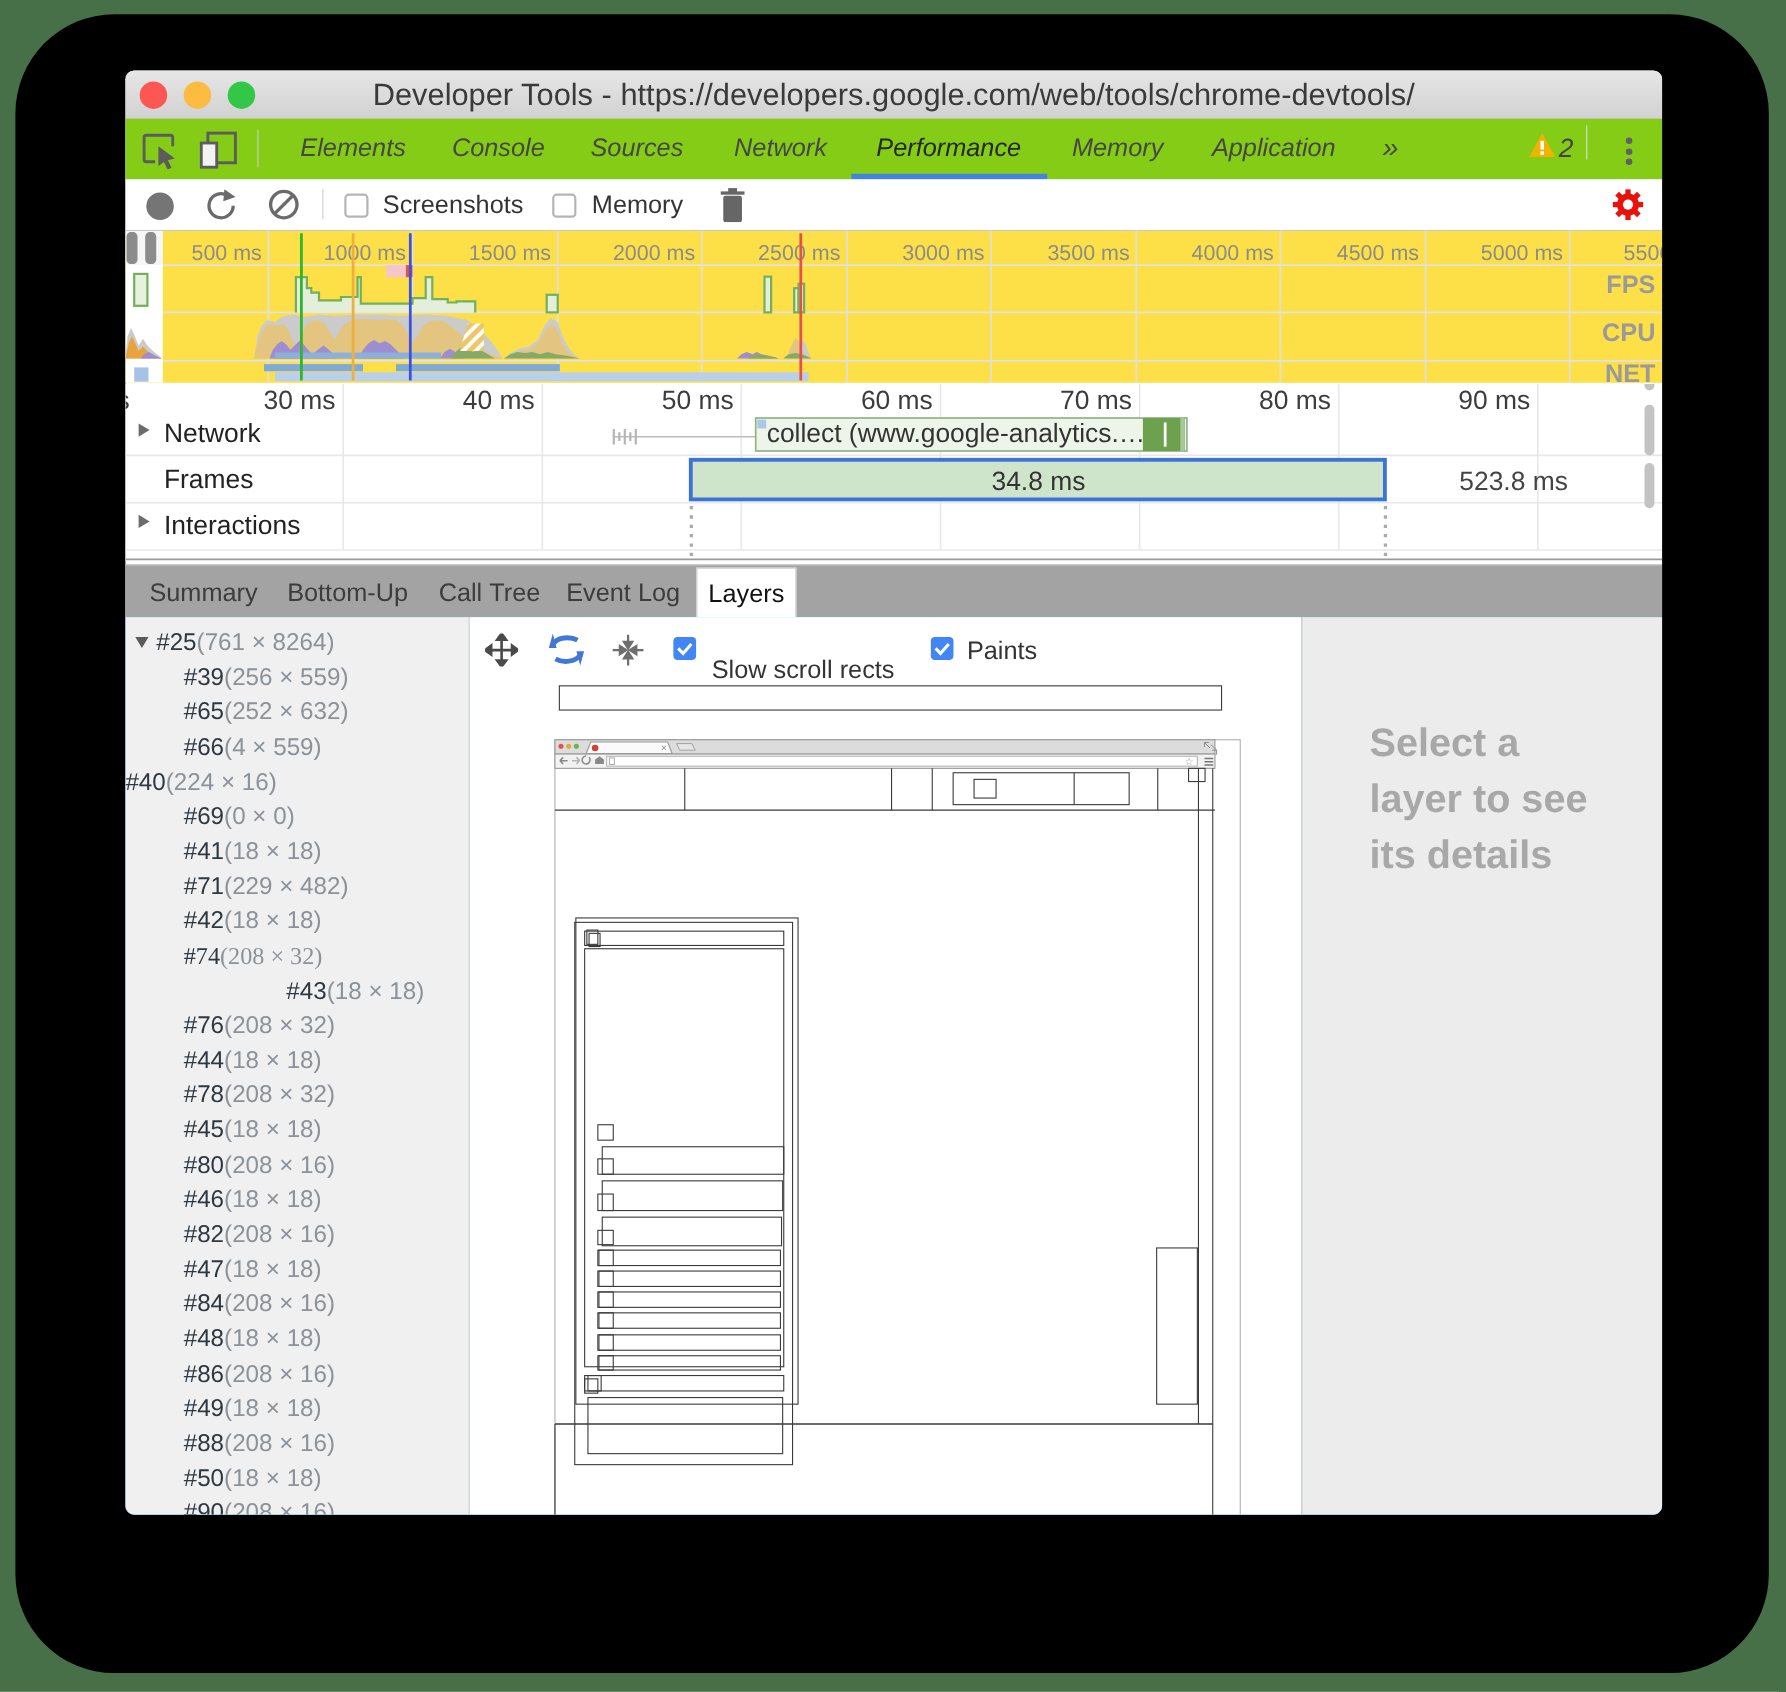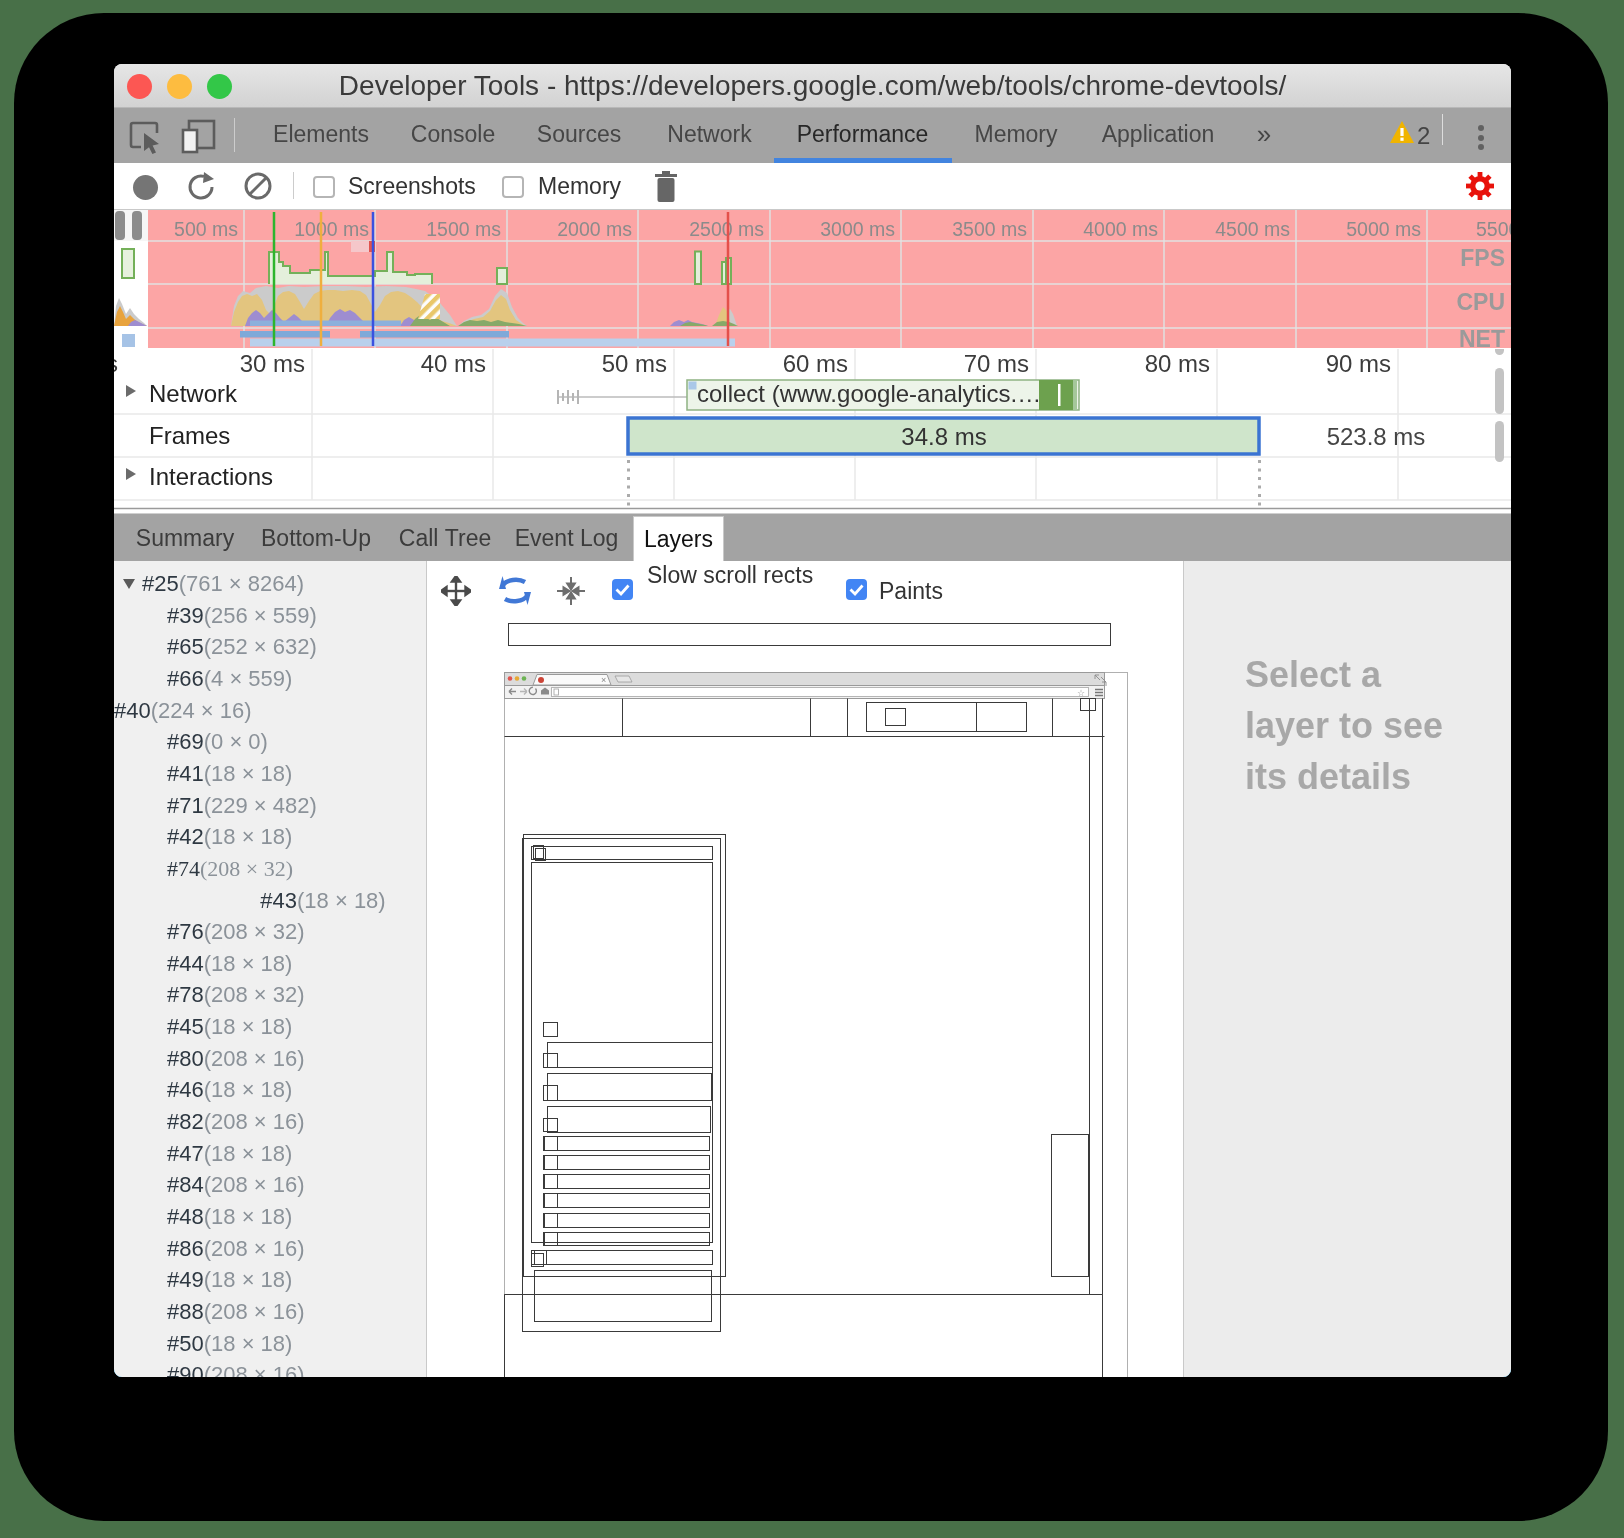--- a/index.html
+++ b/index.html
@@ -10,30 +10,30 @@
           background:#000;border-radius:90px;}
   #win{position:absolute;left:114px;top:64px;width:1397px;height:1313px;
        background:#fff;border-radius:8px;overflow:hidden;}
   
   #titlebar{position:absolute;left:0;top:0;width:100%;height:43px;
     background:linear-gradient(#e6e6e6,#d2d2d2);border-bottom:1px solid #b8b8b8;}
   .tl{position:absolute;top:9.5px;width:25px;height:25px;border-radius:50%;}
   #title{position:absolute;top:0;left:0;width:100%;height:43px;line-height:43px;
     text-align:center;font-size:28px;color:#3a3a3a;}
   
-  #tabbar{position:absolute;left:0;top:44px;width:100%;height:57px;background:#a3a3a3;}
+  #tabbar{position:absolute;left:0;top:44px;width:100%;height:57px;background:#84cc16;font-style:italic;}
   #tabbar .tbline{position:absolute;left:0;bottom:0;width:100%;height:2px;background:#ccc;}
   .tab{position:absolute;top:0;height:53px;line-height:53px;font-size:23px;color:#464646;text-align:center;}
   #perfunder{position:absolute;left:660px;top:50px;width:178px;height:5px;background:#4284df;}
   
   #controls{position:absolute;left:0;top:99px;width:100%;height:46px;background:#fff;border-bottom:1px solid #c9c9c9;}
   .cklabel{position:absolute;top:0;height:46px;line-height:46px;font-size:23px;color:#333;}
   .checkbox{position:absolute;width:22px;height:22px;background:#fff;border:2px solid #b5b5b5;border-radius:4px;box-sizing:border-box;}
   
-  #overview{position:absolute;left:0;top:146px;width:100%;height:138px;background:#fca5a5;}
+  #overview{position:absolute;left:0;top:146px;width:100%;height:138px;background:#fde047;}
   
   #flame{position:absolute;left:0;top:285px;width:100%;height:161px;background:#fff;}
   
   #btabs{position:absolute;left:0;top:449px;width:100%;height:48px;background:#a3a3a3;border-top:1px solid #cfcfcf;box-sizing:border-box;}
   .btab{position:absolute;top:0;height:48px;line-height:48px;font-size:23px;color:#3c3c3c;text-align:center;}
   #layersTab{position:absolute;left:519px;top:2px;width:89px;height:46px;background:#fff;
     border:1px solid #c9c9c9;border-bottom:none;line-height:44px;text-align:center;font-size:23px;color:#111;}
   
   #layers{position:absolute;left:0;top:497px;width:100%;height:816px;background:#0ea5e9;}
   #tree{position:absolute;left:0;top:0;width:313px;height:816px;background:#f0f0f0;
@@ -382,21 +382,21 @@
   <path d="M15 13.5 L18.8 7.5 L11.2 7.5 Z"></path>
             <path d="M15 16.5 L18.8 22.5 L11.2 22.5 Z"></path>
   <path d="M13.5 15 L7.5 11.2 L7.5 18.8 Z"></path>
             <path d="M16.5 15 L22.5 11.2 L22.5 18.8 Z"></path>
  </g>
 </svg>
 <svg style="position:absolute;left:185px;top:18px;" width="21" height="21" viewBox="0 0 21 21">
  <rect width="21" height="21" rx="4" fill="#4285f4"></rect>
  <path d="M4.5 10.5 L9 15 L16.5 6.5" fill="none" stroke="#fff" stroke-width="2.8"></path>
 </svg>
-<div style="position:absolute;left:220px;top:1px;font-size:23px;color:#333;">Slow scroll rects</div>
+<div style="position:absolute;left:220px;top:34px;font-size:23px;color:#333;">Slow scroll rects</div>
 <svg style="position:absolute;left:419px;top:18px;" width="21" height="21" viewBox="0 0 21 21">
  <rect width="21" height="21" rx="4" fill="#4285f4"></rect>
  <path d="M4.5 10.5 L9 15 L16.5 6.5" fill="none" stroke="#fff" stroke-width="2.8"></path>
 </svg>
 <div style="position:absolute;left:452px;top:17px;font-size:23px;color:#333;">Paints</div>
 </div>
     <div id="details">
         <div class="msg">Select a<br>layer to see<br>its details</div>
       </div>
   </div>

